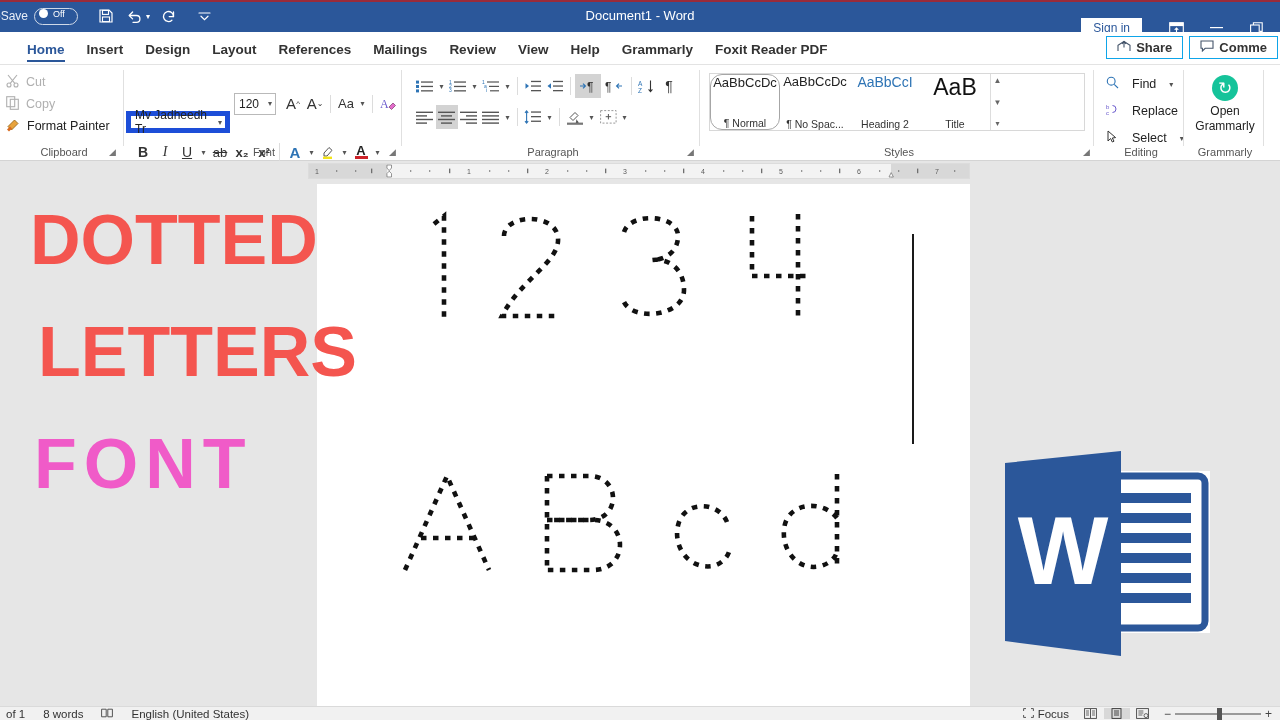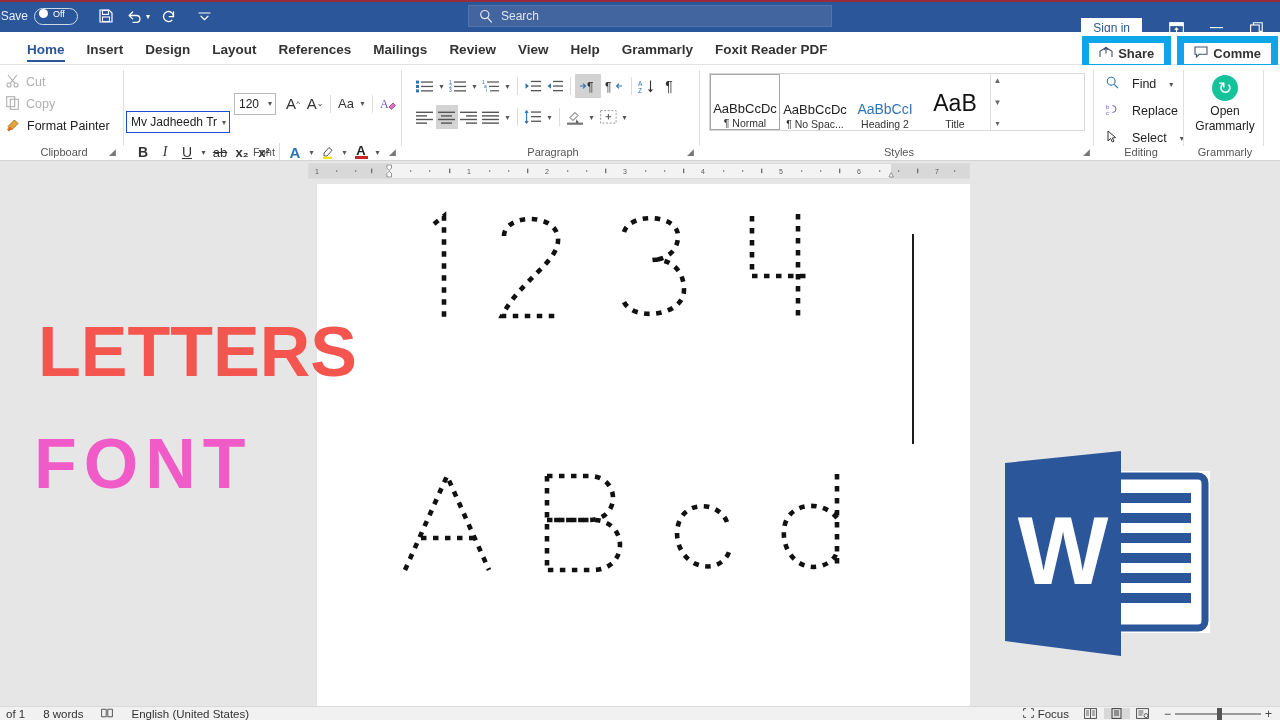--- a/index.html
+++ b/index.html
@@ -72,21 +72,21 @@
   .tab.first { margin-left: 16px; }
   .tab.active { color: #2B579A; }
   .tab.active::after {
     content: ""; position: absolute; left: 11px; right: 11px; bottom: 2px;
     height: 2.5px; background: #2B579A;
   }
   .tabbar-right { position: absolute; right: 0; top: 4px; display: flex; gap: 6px; padding-right: 2px; }
   .tb-btn {
     display: flex; align-items: center; gap: 5px;
     font-size: 13px; color: #333; padding: 3px 10px;
-    border: 7px solid #0ea5e9; background: #fff;
+    border: 1px solid #0ea5e9; background: #fff;
   }
 
   
   .ribbon {
     position: absolute; top: 65px; left: 0; width: 1280px; height: 96px;
     background: #ffffff; border-bottom: 1px solid #d4d4d4;
   }
   .grp { position: absolute; top: 0; height: 96px; }
   .grp-label {
     position: absolute; bottom: 3px; left: 0; width: 100%;
@@ -102,21 +102,21 @@
   
   .cb-item {
     display: flex; align-items: center; gap: 6px;
     font-size: 12.5px; height: 22px; padding-left: 6px;
   }
   .cb-item.disabled { color: #b0b0b0; }
   .cb-item.enabled { color: #222; }
 
   
   .fontname {
-    width: 104px; height: 22px; border: 1px solid #1d4ed8; background: #fff;
+    width: 104px; height: 22px; border: 5px solid #1d4ed8; background: #fff;
     display: flex; align-items: center; justify-content: space-between;
     padding: 0 3px 0 4px; font-size: 12px; color: #222; margin-top: 37px;
   }
   .fontsize {
     width: 42px; height: 22px; border: 1px solid #b9b9b9; background: #fff;
     display: flex; align-items: center; justify-content: space-between;
     padding: 0 3px 0 4px; font-size: 12px; color: #222;
   }
   .ic {
     display: flex; align-items: center; justify-content: center;
@@ -127,21 +127,21 @@
   .row { display: flex; align-items: center; }
   .vsep { width: 1px; height: 18px; background: #dcdcdc; margin: 0 4px; }
 
   
   .stylebox {
     position: absolute; top: 8px; left: 0; height: 58px;
     border: 1px solid #d8d8d8; display: flex; background: #fff;
   }
   .style-item {
     width: 70px; height: 56px; display: flex; flex-direction: column;
-    align-items: center; justify-content: flex-end; gap: 1px;
+    align-items: center; justify-content: space-between; gap: 1px; border-radius: 12px;
   }
   .style-item.sel { border: 1.5px solid #a6a6a6; }
   .style-prev { font-size: 13px; color: #222; white-space: nowrap; overflow: hidden; }
   .style-prev.h1 { color: #2E74B5; font-size: 15px; font-weight: 300; }
   .style-prev.h2 { color: #2E74B5; font-size: 14px; font-weight: 300; }
   .style-prev.title { color: #111; font-size: 23px; font-weight: 300; }
   .style-name { font-size: 10.5px; color: #333; white-space: nowrap; }
   .style-scroll {
     width: 14px; height: 56px; display: flex; flex-direction: column;
     justify-content: space-between; align-items: center;
@@ -242,29 +242,20 @@
         </svg>
     </div>
     <div class="tb-icon" style="margin-left:8px">
       <svg width="13" height="10" viewBox="0 0 13 10">
           <path d="M1 2h11M3 5.2l3.5 3.4L10 5.2" fill="none" stroke="#fff" stroke-width="1.2" stroke-linecap="round"></path>
         </svg>
     </div>
 
     <div class="doc-title">Document1  -  Word</div>
 
-    <div class="searchbox">
-      <span class="sicon">
-        <svg width="14" height="14" viewBox="0 0 14 14">
-            <circle cx="5.8" cy="5.6" r="4.1" fill="none" stroke="#dde5f1" stroke-width="1.2"></circle>
-            <path d="M9 9.2 12.4 13" stroke="#dde5f1" stroke-width="1.2" stroke-linecap="round"></path>
-          </svg>
-      </span>
-      <span class="splaceholder">Search</span>
-    </div>
 
     <div class="tb-right">
       <div class="signin">Sign in</div>
       <div class="winbtn">
         <svg width="15" height="13" viewBox="0 0 15 13">
             <rect x="0.7" y="0.7" width="13.6" height="11.6" fill="none" stroke="#fff" stroke-width="1.1"></rect>
             <rect x="0.7" y="0.7" width="13.6" height="3.4" fill="#fff"></rect>
             <path d="M7.5 10.5 7.5 6.2M5.7 7.8 7.5 6 9.3 7.8" fill="none" stroke="#fff" stroke-width="1.1"></path>
           </svg>
       </div>
@@ -740,20 +731,21 @@
           <rect x="78" y="122" width="110" height="10"></rect>
           <rect x="78" y="142" width="110" height="10"></rect>
         </g>
         <path d="M2 12 L118 0 L118 205 L2 190 Z" fill="#2B579A"></path>
         <text x="60" y="133" font-family="Liberation Sans, sans-serif" font-size="96" font-weight="bold" fill="#ffffff" text-anchor="middle">W</text>
       </svg>
     </div>
 
   </div>
 
+  <div class="promo promo-1" style="color:#F4554F">DOTTED</div>
   <div class="promo promo-2" style="color:#F4554F">LETTERS</div>
   <div class="promo promo-3" style="color:#F05BC8">FONT</div>
 
   <div class="statusbar">
     <div class="sb-item" style="padding-left:6px">of 1</div>
     <div class="sb-item">8 words</div>
     <div class="sb-item">
       <span>
         <svg width="12" height="10" viewBox="0 0 12 10">
             <path d="M0.6 1.2h4.6v7.6H0.6zM6.8 1.2h4.6v7.6H6.8z" fill="none" stroke="#444" stroke-width="0.9"></path>

